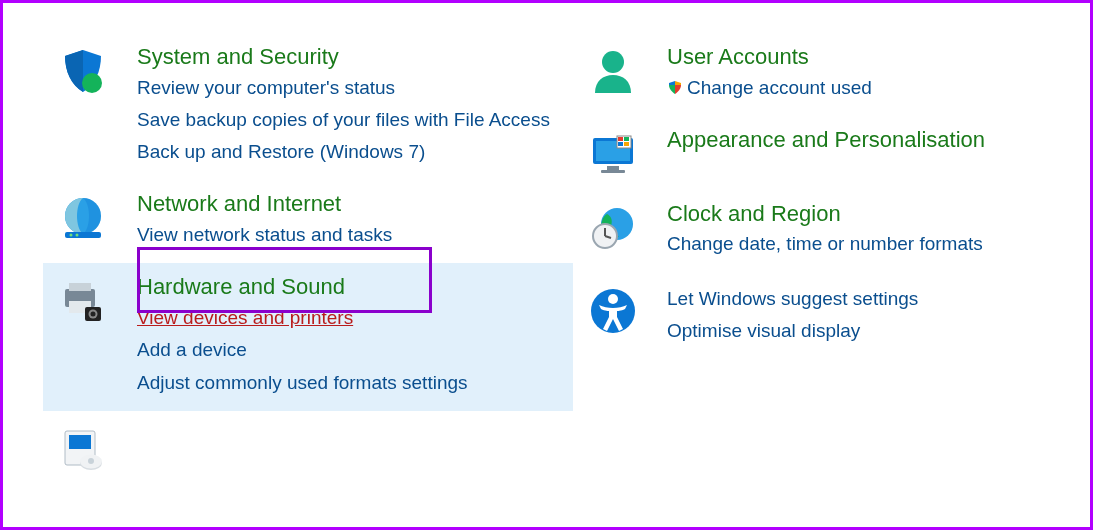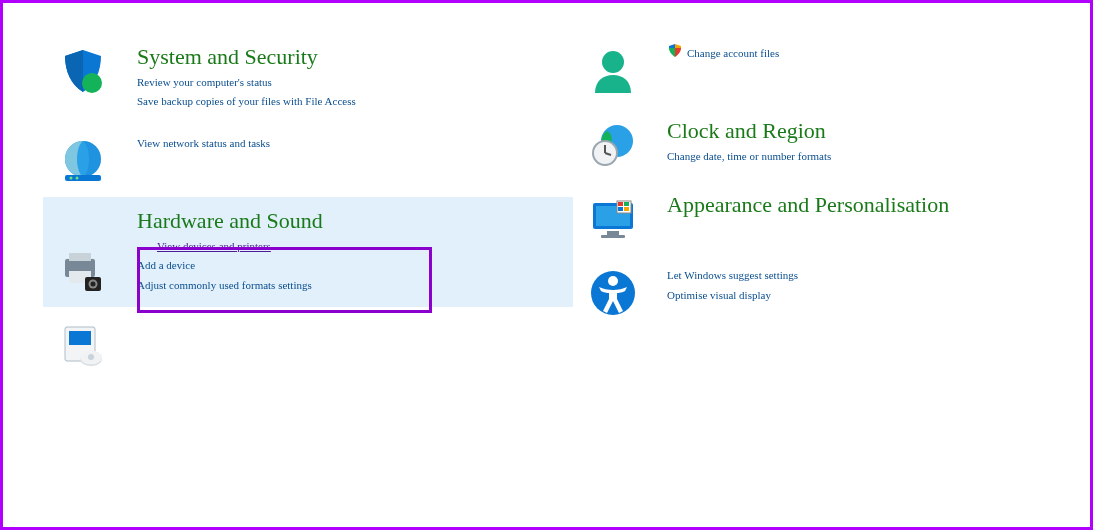--- a/index.html
+++ b/index.html
@@ -2,27 +2,27 @@
 <html><head>
 <meta charset="utf-8">
 <style>
   * { box-sizing: border-box; margin: 0; padding: 0; }
   html, body { width: 1093px; height: 530px; font-family: "Segoe UI", Arial, sans-serif; }
   body { border: 3px solid #b200ff; background: #fff; position: relative; overflow: hidden; }
   .cols { display: flex; width: 100%; height: 100%; padding: 30px 20px 20px 40px; }
   .col { flex: 1; }
   .col-left { flex: 0 0 530px; }
   .category { display: flex; align-items: flex-start; padding: 10px 10px 12px 10px; position: relative; }
-  .category.highlight { background: #e1f0fb; align-items: flex-end; }
+  .category.highlight { background: #e1f0fb; }
   .icon-wrap { width: 60px; flex: 0 0 60px; display: flex; justify-content: center; align-items: flex-start; padding-top: 4px; }
   .icon-wrap svg { width: 48px; height: 48px; }
-  .text-wrap { padding-left: 24px; font-family: Liberation Serif, serif; }
+  .text-wrap { padding-left: 24px; }
   .cat-title { color: #1a7a1a; font-size: 22px; font-weight: 400; line-height: 1.3; cursor: pointer; }
-  .link { color: #0a4e8e; font-size: 11px; line-height: 1.7; cursor: pointer; display: inline-block; }
-  .link.underline { text-decoration: underline; color: #4c1d95; margin-left: 20px; }
+  .link { color: #0a4e8e; font-size: 19px; line-height: 1.7; cursor: pointer; display: inline-block; }
+  .link.underline { text-decoration: underline; color: #b91c1c; }
   .link-row { display: block; }
   .shield-mini { width: 16px; height: 16px; vertical-align: -2px; margin-right: 4px; }
   .focus-box { position: absolute; border: 3px solid #8a00cc; left: 134px; top: 244px; width: 295px; height: 66px; pointer-events: none; }
 </style>
 </head>
 <body>
 
 <div class="cols">
 
   <div class="col col-left">
@@ -32,35 +32,37 @@
         <svg viewBox="0 0 48 48">
             <path fill="#0b77d4" d="M24 3 L42 9 C42 24 36 38 24 45 C12 38 6 24 6 9 Z"></path>
             <path fill="#0a65b3" d="M24 3 L24 45 C12 38 6 24 6 9 Z"></path>
             <circle cx="33" cy="36" r="10" fill="#14b35a"></circle>
           </svg>
       </div>
       <div class="text-wrap">
         <div class="cat-title">System and Security</div>
         <span class="link-row"><a class="link">Review your computer's status</a></span>
         <span class="link-row"><a class="link">Save backup copies of your files with File Access</a></span>
+        <span class="link-row"><a class="link">Back up and Restore (Windows 7)</a></span>
       </div>
     </div>
 
     <div class="category">
       <div class="icon-wrap">
         <svg viewBox="0 0 48 48">
             <circle cx="24" cy="22" r="18" fill="#2aa0e6"></circle>
             <path fill="#7fc6e0" d="M24 4a18 18 0 0 0 0 36c-8-6-8-30 0-36z"></path>
             <path fill="#0b77d4" d="M24 4a18 18 0 0 1 0 36c8-6 8-30 0-36z" opacity=".35"></path>
             <rect x="6" y="38" width="36" height="6" rx="2" fill="#0b77d4"></rect>
             <circle cx="12" cy="41" r="1.5" fill="#6fe07a"></circle>
             <circle cx="18" cy="41" r="1.5" fill="#6fe07a"></circle>
           </svg>
       </div>
       <div class="text-wrap">
+        <div class="cat-title">Network and Internet</div>
         <span class="link-row"><a class="link">View network status and tasks</a></span>
       </div>
     </div>
 
     <div class="category highlight">
       <div class="icon-wrap">
         <svg viewBox="0 0 48 48">
             <rect x="6" y="12" width="30" height="18" rx="2" fill="#788896"></rect>
             <rect x="10" y="6" width="22" height="8" fill="#c8d2d9"></rect>
             <rect x="10" y="24" width="22" height="12" fill="#e3e9ed"></rect>
@@ -94,44 +96,29 @@
   <div class="col col-right">
 
     <div class="category">
       <div class="icon-wrap">
         <svg viewBox="0 0 48 48">
             <circle cx="24" cy="15" r="11" fill="#19b38b"></circle>
             <path fill="#19b38b" d="M6 46c0-12 8-18 18-18s18 6 18 18z"></path>
           </svg>
       </div>
       <div class="text-wrap">
+        <div class="cat-title">User Accounts</div>
         <span class="link-row">
           <svg class="shield-mini" viewBox="0 0 16 16">
               <path fill="#f7a500" d="M8 1l6 2v2H8z"></path>
               <path fill="#0b77d4" d="M2 3l6-2v4H2z"></path>
               <path fill="#14b35a" d="M2 5h6v9C5 12 2 9 2 5z"></path>
               <path fill="#e23b2e" d="M14 5H8v9c3-2 6-5 6-9z"></path>
-            </svg><a class="link">Change account files</a>
+            </svg><a class="link">Change account used</a>
         </span>
-      </div>
-    </div>
-
-    <div class="category">
-      <div class="icon-wrap">
-        <svg viewBox="0 0 48 48">
-            <circle cx="28" cy="20" r="16" fill="#2aa0e6"></circle>
-            <path fill="#14b35a" d="M18 10c4 2 6 6 4 12s2 10 8 10c-6 6-18 2-18-8 0-6 2-12 6-14z"></path>
-            <circle cx="16" cy="32" r="12" fill="#f0f2f4" stroke="#9aa6b0" stroke-width="2"></circle>
-            <line x1="16" y1="32" x2="16" y2="24" stroke="#555" stroke-width="2"></line>
-            <line x1="16" y1="32" x2="22" y2="34" stroke="#555" stroke-width="2"></line>
-          </svg>
-      </div>
-      <div class="text-wrap">
-        <div class="cat-title">Clock and Region</div>
-        <span class="link-row"><a class="link">Change date, time or number formats</a></span>
       </div>
     </div>
 
     <div class="category">
       <div class="icon-wrap">
         <svg viewBox="0 0 48 48">
             <rect x="4" y="8" width="40" height="26" rx="2" fill="#0b77d4"></rect>
             <rect x="7" y="11" width="34" height="20" fill="#2aa0e6"></rect>
             <rect x="18" y="36" width="12" height="4" fill="#788896"></rect>
             <rect x="12" y="40" width="24" height="3" rx="1" fill="#788896"></rect>
@@ -143,20 +130,36 @@
           </svg>
       </div>
       <div class="text-wrap">
         <div class="cat-title">Appearance and Personalisation</div>
       </div>
     </div>
 
     <div class="category">
       <div class="icon-wrap">
         <svg viewBox="0 0 48 48">
+            <circle cx="28" cy="20" r="16" fill="#2aa0e6"></circle>
+            <path fill="#14b35a" d="M18 10c4 2 6 6 4 12s2 10 8 10c-6 6-18 2-18-8 0-6 2-12 6-14z"></path>
+            <circle cx="16" cy="32" r="12" fill="#f0f2f4" stroke="#9aa6b0" stroke-width="2"></circle>
+            <line x1="16" y1="32" x2="16" y2="24" stroke="#555" stroke-width="2"></line>
+            <line x1="16" y1="32" x2="22" y2="34" stroke="#555" stroke-width="2"></line>
+          </svg>
+      </div>
+      <div class="text-wrap">
+        <div class="cat-title">Clock and Region</div>
+        <span class="link-row"><a class="link">Change date, time or number formats</a></span>
+      </div>
+    </div>
+
+    <div class="category">
+      <div class="icon-wrap">
+        <svg viewBox="0 0 48 48">
             <circle cx="24" cy="24" r="22" fill="#0b77d4"></circle>
             <circle cx="24" cy="12" r="5" fill="#fff"></circle>
             <path fill="#fff" d="M10 18c8 4 20 4 28 0l-2 4c-4 2-8 2-8 2v6l6 12-4 2-6-12-6 12-4-2 6-12v-6s-4 0-8-2z"></path>
           </svg>
       </div>
       <div class="text-wrap">
         <span class="link-row"><a class="link">Let Windows suggest settings</a></span>
         <span class="link-row"><a class="link">Optimise visual display</a></span>
       </div>
     </div>

